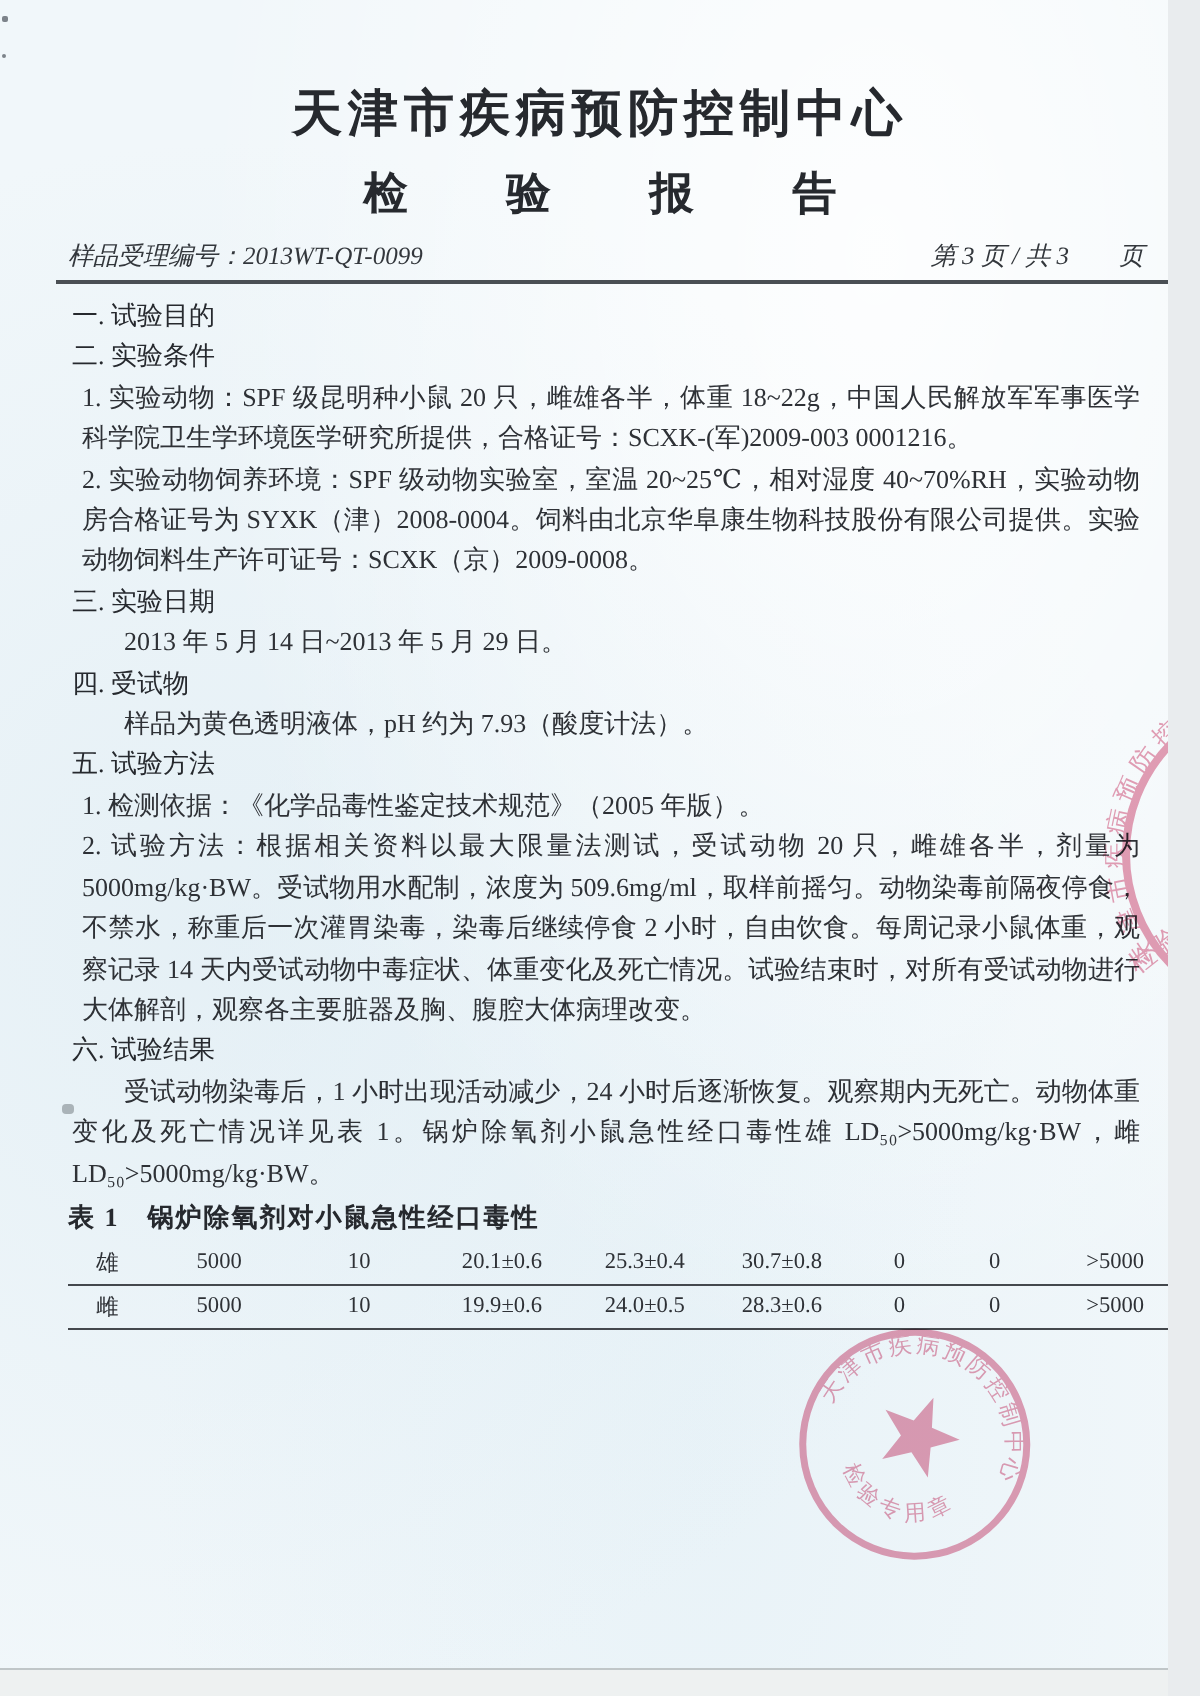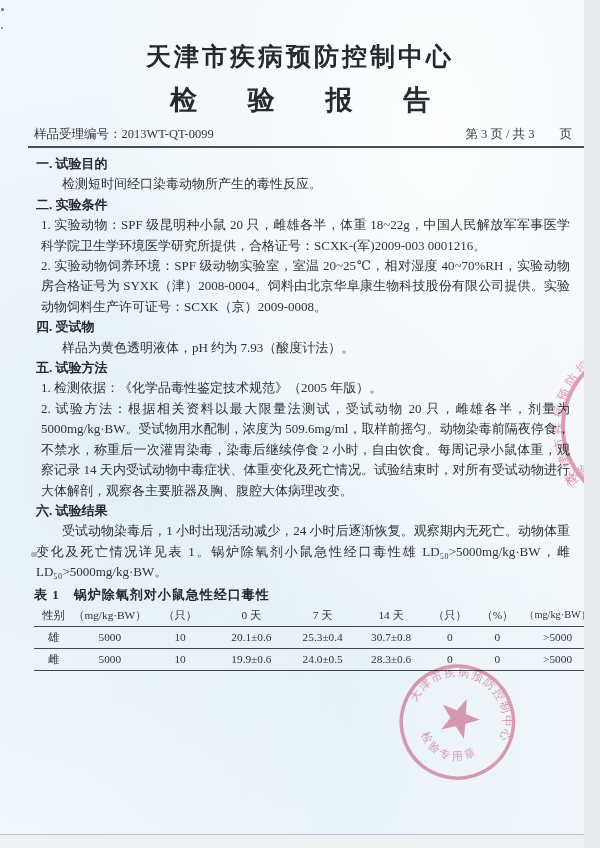--- a/index.html
+++ b/index.html
@@ -7,28 +7,28 @@
   .page{position:relative;width:584px;height:848px;overflow:hidden;color:#2e3136;
     background:
       radial-gradient(ellipse at 75% 15%, rgba(255,255,255,.85), rgba(255,255,255,0) 55%),
       radial-gradient(ellipse at 20% 55%, rgba(219,234,242,.55), rgba(219,234,242,0) 60%),
       radial-gradient(ellipse at 60% 85%, rgba(224,238,245,.5), rgba(224,238,245,0) 55%),
       #f1f7fa;}
   .content{position:absolute;left:0;top:0;width:600px;}
   
   .doc-header{padding-top:40px;text-align:center;}
   .org{font-size:25px;font-weight:600;letter-spacing:3px;color:#26292e;}
-  .report{margin-top:9px;font-size:27px;font-weight:600;letter-spacing:22px;text-indent:22px;color:#26292e;}
+  .report{margin-top:9px;font-size:22px;font-weight:600;letter-spacing:22px;text-indent:22px;color:#26292e;}
   .meta-row{display:flex;justify-content:space-between;align-items:flex-end;
-    margin:8px 28px 0 34px;font-size:12.5px;color:#33373c;}
+    margin:8px 28px 0 34px;font-size:12.5px;color:#33373c;font-style:italic;}
   .rule{margin:3px 8px 0 28px;border-top:2px solid #4a4f54;}
   .subtitle{margin-top:7px;font-size:15.5px;font-weight:bold;letter-spacing:1px;color:#26292e;}
   
   .sections{margin:6px 30px 0 36px;font-size:13px;line-height:20.4px;text-align:justify;}
-  .h{font-weight:bold;color:#26292e;}
+  .h{font-weight:normal;color:#26292e;}
   p{margin:0;}
   p.indent{text-indent:2em;}
   p.num{margin-left:5px;}
   
   .tablewrap{margin:3px 6px 0 34px;}
   .tcaption{text-align:left;font-size:13px;font-weight:600;letter-spacing:1px;margin:2px 0 3px 0;color:#26292e;}
   table.rtable{width:100%;border-collapse:collapse;font-size:11.3px;color:#2e3136;}
   .rtable th,.rtable td{font-weight:normal;text-align:center;padding:1px 0;white-space:nowrap;}
   .rtable thead tr.h1 th{border-top:1.6px solid #44484d;padding-top:3px;}
   .rtable th.grp{border-bottom:1.1px solid #4a4e53;}
@@ -57,26 +57,29 @@
       <div class="meta-row">
         <span>样品受理编号：2013WT-QT-0099</span>
         <span>第 3 页 / 共 3　　页</span>
       </div>
       <div class="rule"></div>
     </div>
 
     <div class="sections">
       <div class="sec">
         <div class="h">一. 试验目的</div>
-        <p class="indent">检测短时间经口染毒动物所产生的毒性反应。</p>
       </div>
       <div class="sec">
         <div class="h">二. 实验条件</div>
         <p class="num">1. 实验动物：SPF 级昆明种小鼠 20 只，雌雄各半，体重 18~22g，中国人民解放军军事医学科学院卫生学环境医学研究所提供，合格证号：SCXK-(军)2009-003  0001216。</p>
         <p class="num">2. 实验动物饲养环境：SPF 级动物实验室，室温 20~25℃，相对湿度 40~70%RH，实验动物房合格证号为 SYXK（津）2008-0004。饲料由北京华阜康生物科技股份有限公司提供。实验动物饲料生产许可证号：SCXK（京）2009-0008。</p>
+      </div>
+      <div class="sec">
+        <div class="h">三. 实验日期</div>
+        <p class="indent">2013 年 5 月 14 日~2013 年 5 月 29 日。</p>
       </div>
       <div class="sec">
         <div class="h">四. 受试物</div>
         <p class="indent">样品为黄色透明液体，pH 约为 7.93（酸度计法）。</p>
       </div>
       <div class="sec">
         <div class="h">五. 试验方法</div>
         <p class="num">1. 检测依据：《化学品毒性鉴定技术规范》（2005 年版）。</p>
         <p class="num">2. 试验方法：根据相关资料以最大限量法测试，受试动物 20 只，雌雄各半，剂量为 5000mg/kg·BW。受试物用水配制，浓度为 509.6mg/ml，取样前摇匀。动物染毒前隔夜停食，不禁水，称重后一次灌胃染毒，染毒后继续停食 2 小时，自由饮食。每周记录小鼠体重，观察记录 14 天内受试动物中毒症状、体重变化及死亡情况。试验结束时，对所有受试动物进行大体解剖，观察各主要脏器及胸、腹腔大体病理改变。</p>
       </div>
@@ -94,31 +97,20 @@
             <col style="width:13%">
             <col style="width:12%">
           <col style="width:13.5%">
             <col style="width:12%">
             <col style="width:12.5%">
           <col style="width:8.5%">
             <col style="width:8.5%">
             <col style="width:13%">
         </colgroup>
         <thead>
-          <tr class="h2">
-            <th>性别</th>
-            <th>（mg/kg·BW）</th>
-            <th>（只）</th>
-            <th>0 天</th>
-            <th>7 天</th>
-            <th>14 天</th>
-            <th>（只）</th>
-            <th>（%）</th>
-            <th style="font-size:10.3px;">（mg/kg·BW）</th>
-          </tr>
         </thead>
         <tbody>
           <tr>
             <td>雄</td>
             <td>5000</td>
             <td>10</td>
             <td>20.1±0.6</td>
             <td>25.3±0.4</td>
             <td>30.7±0.8</td>
             <td>0</td>

